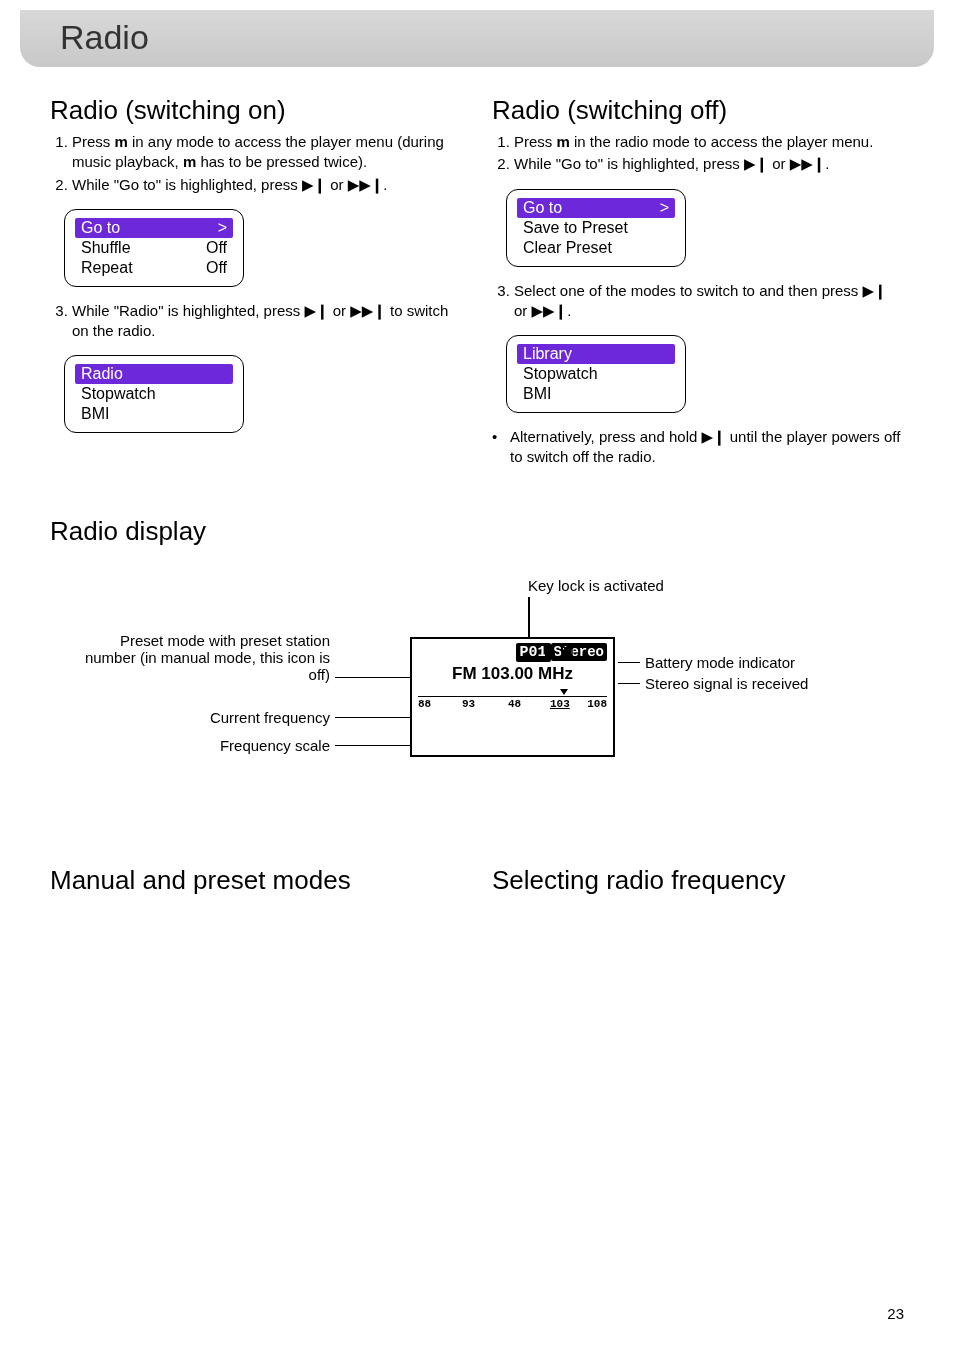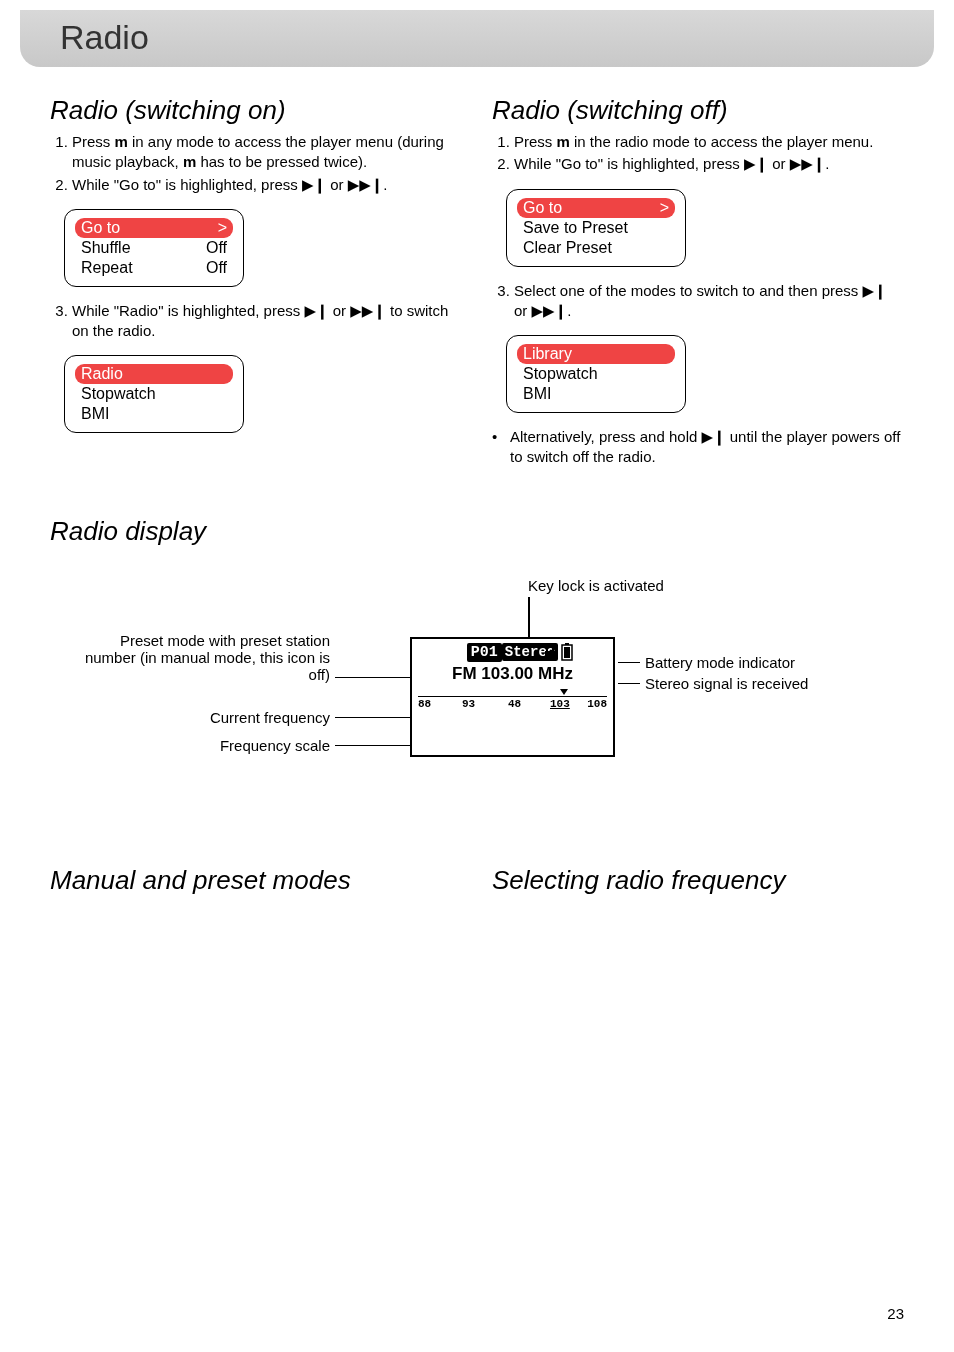--- a/index.html
+++ b/index.html
@@ -31,55 +31,54 @@
       gap: 30px;
     }
     .col {
       flex: 1;
     }
     h2.section {
       font-size: 26px;
       font-weight: normal;
       margin-bottom: 6px;
       margin-top: 8px;
-      font-style: italic;
     }
     ol { padding-left: 22px; }
     ol li, p.body, .body { font-size: 15px; line-height: 1.35; margin-bottom: 2px; }
     .menu-box {
       border: 1.5px solid #000;
       border-radius: 12px;
       width: 180px;
       padding: 8px 10px;
       margin: 14px 0 14px 14px;
       font-size: 16px;
     }
     .menu-row { display:flex; justify-content: space-between; padding: 1px 6px; }
-    .menu-row.sel { background: #ef4444; color:#fff; border-radius: 9px; }
+    .menu-row.sel { background: #6d28d9; color:#fff; border-radius: 2px; }
     .menu-row.sel span:last-child { color:#fff; }
     .radio-display {
       margin-top: 40px;
     }
     .display-diagram {
       position: relative;
       margin: 30px 0 0 0;
       height: 280px;
     }
     .lcd {
       position: absolute;
       left: 360px;
       top: 60px;
       width: 205px;
       height: 120px;
       border: 2.5px solid #000;
       background: #fff;
     }
     .lcd-top {
       display:flex;
-      justify-content: center;
+      justify-content: flex-end;
       padding: 4px 6px 2px;
       align-items: flex-start;
     }
     .p01 {
       background:#000; color:#fff; font-family: 'Courier New', monospace;
       font-weight: bold; font-size: 15px; padding: 1px 4px; border-radius:2px;
     }
     .stereo {
       background:#000; color:#fff; font-family: 'Courier New', monospace;
       font-weight: bold; font-size: 14px; padding: 1px 3px; border-radius:2px;

